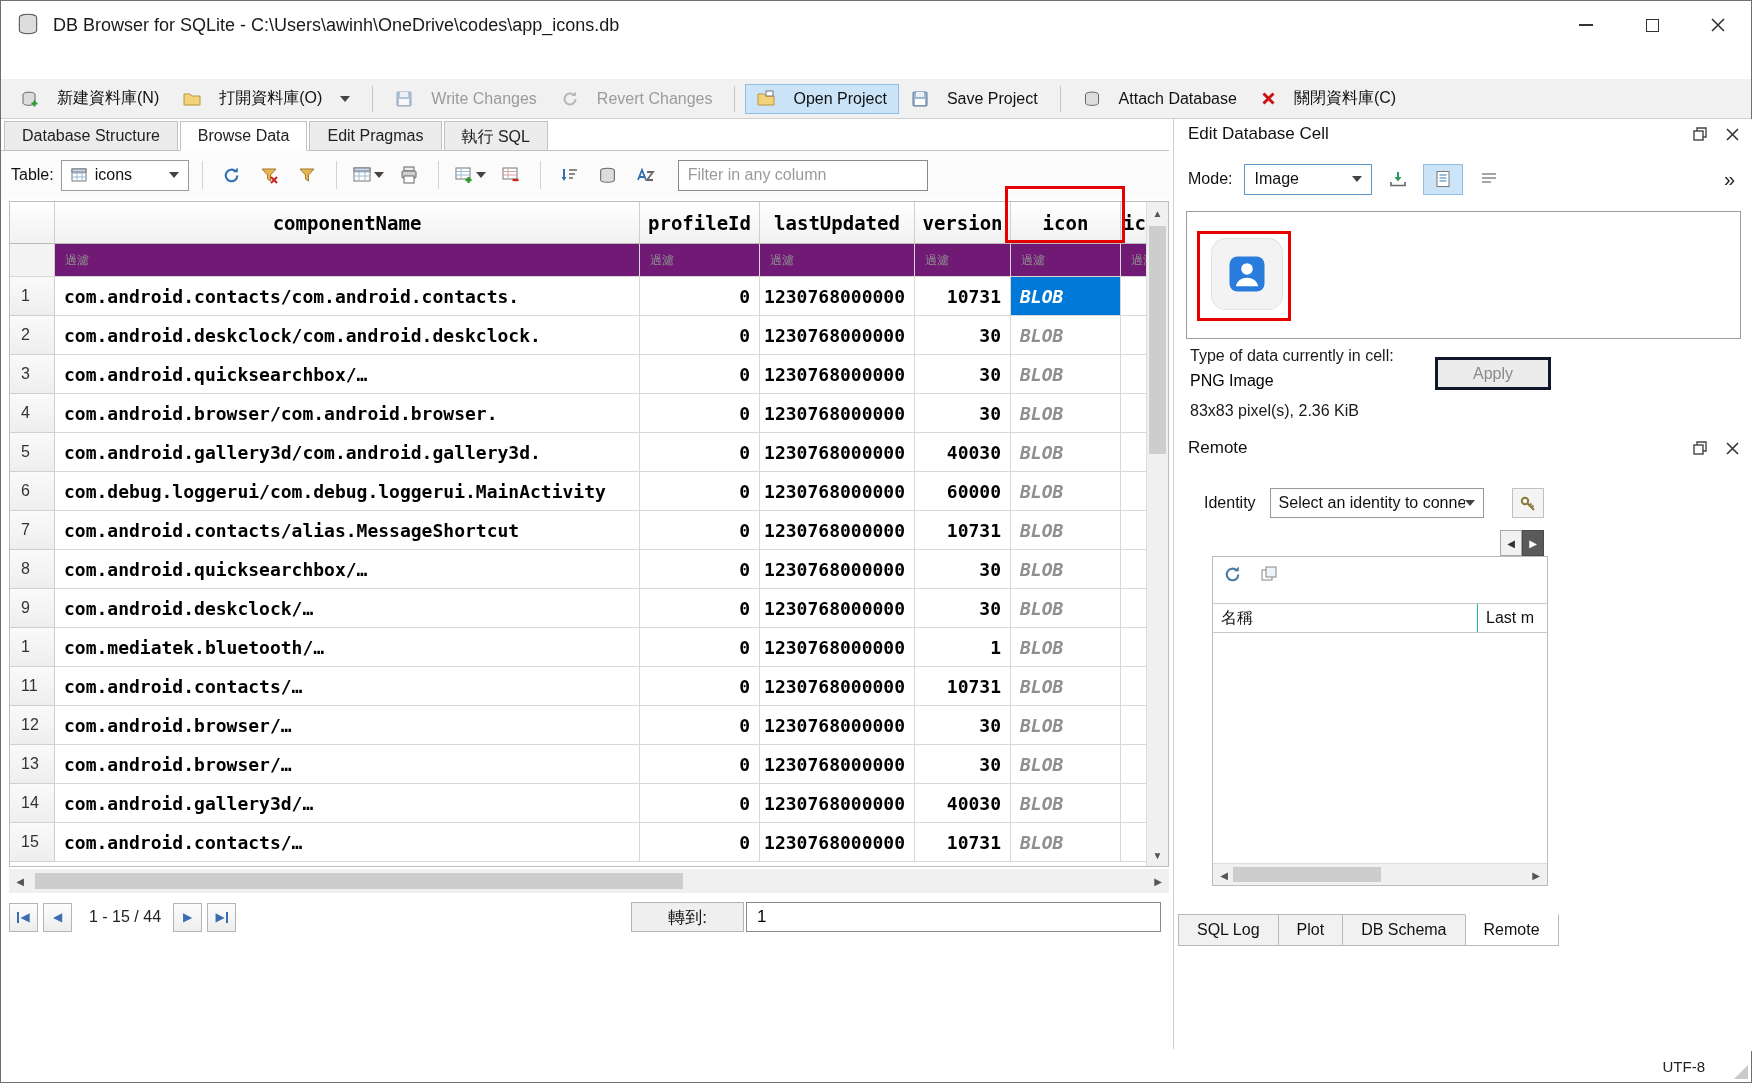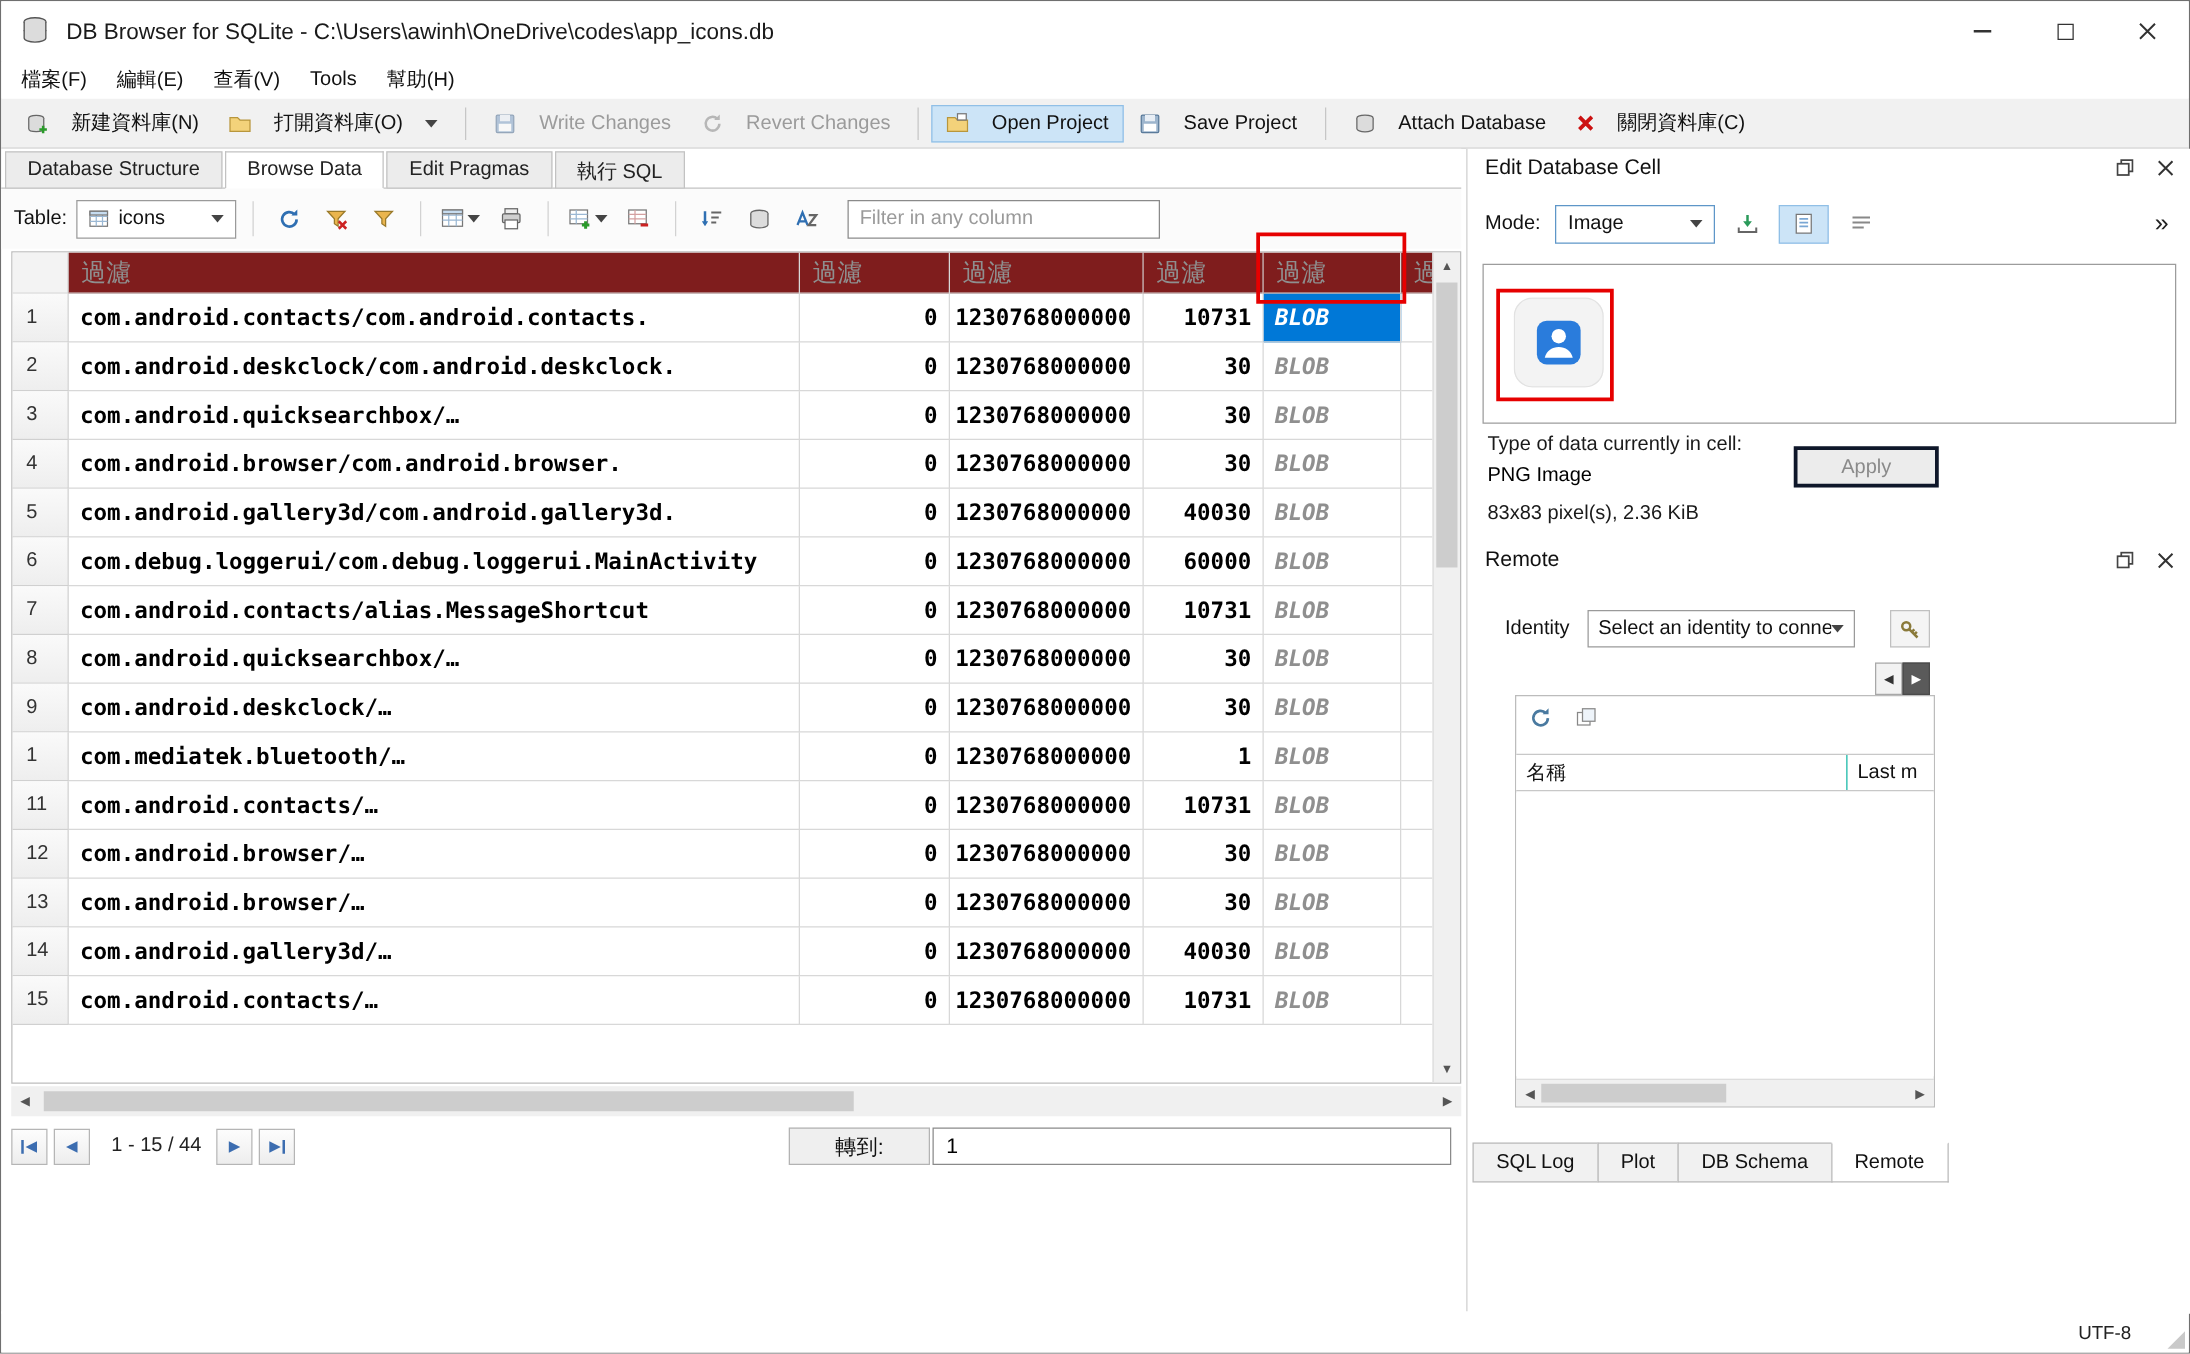--- a/index.html
+++ b/index.html
@@ -45,21 +45,21 @@
   .filter-input::placeholder { color:#9a9a9a; }
 
   
   .grid { position:absolute; top:82px; left:8px; width:1160px; height:666px; border:1px solid #bdbdbd; background:#fff; display:flex; overflow:hidden; }
   .grid-inner { width:1137px; overflow:hidden; }
   .grid-hrow, .grid-row { display:flex; }
   .cell { border-right:1px solid #d8d8d8; border-bottom:1px solid #d8d8d8; overflow:hidden; white-space:nowrap; flex:0 0 auto; }
   .cell.h { height:42px; background:linear-gradient(#ffffff,#f1f1f1); font-family:"DejaVu Sans Mono",monospace; font-weight:bold; font-size:19px; display:flex; align-items:center; justify-content:center; border-right:1px solid #cfcfcf; border-bottom:1px solid #b9b9b9; color:#000; }
   .cell.corner { width:45px; height:42px; background:linear-gradient(#ffffff,#f1f1f1); border-right:1px solid #cfcfcf; border-bottom:1px solid #b9b9b9; }
   .cell.fcorner { width:45px; height:33px; background:#f3f3f3; border-right:1px solid #cfcfcf; }
-  .cell.f { height:33px; color:#8f8f8f; font-size:20px; display:flex; align-items:center; padding:0 10px; background:#7f1d1d;text-align:right; }
+  .cell.f { height:33px; color:#8f8f8f; font-size:12px; display:flex; align-items:center; padding:0 10px; background:#701a75;text-align:right; }
   .cell.rownum { width:45px; height:39px; background:linear-gradient(#fafafa,#eeeeee); font-size:16px; color:#333; display:flex; align-items:center; padding-left:11px; border-right:1px solid #cfcfcf; border-bottom:1px solid #d0d0d0; }
   .cell.d { height:39px; font-family:"DejaVu Sans Mono",monospace; font-weight:bold; font-size:18px; display:flex; align-items:center; padding:0 9px; color:#000; }
   .cell.d.right { justify-content:flex-end; }
   .cell.d.blob { font-style:italic; color:#8f8f8f; }
   .cell.d.selected { background:#0078d7; color:#fff; }
 
   .vscroll { width:22px; background:#f0f0f0; border-left:1px solid #dcdcdc; position:relative; flex:0 0 auto; }
   .vs-arrow { position:absolute; left:0; width:100%; height:22px; display:flex; align-items:center; justify-content:center; font-size:10px; color:#555; }
   .vs-arrow.up { top:0; } .vs-arrow.down { bottom:0; }
   .vs-thumb { position:absolute; left:2px; right:2px; top:24px; height:228px; background:#cdcdcd; }
@@ -154,27 +154,20 @@
           <span class="glyph-max"></span>
         </div>
       <div class="win-btn">
         <svg width="14" height="14">
             <path d="M1 1l12 12M13 1L1 13" stroke="#333" stroke-width="1.6"></path>
           </svg>
       </div>
     </div>
   </div>
 
-  <div class="menubar">
-      <div class="menu-item">檔案(F)</div>
-      <div class="menu-item">編輯(E)</div>
-      <div class="menu-item">查看(V)</div>
-      <div class="menu-item">Tools</div>
-      <div class="menu-item">幫助(H)</div>
-    </div>
 
   <div class="toolbar">
     <div class="tbtn">
       <svg width="18" height="18" viewBox="0 0 18 18">
           <ellipse cx="8" cy="4.5" rx="6" ry="2.3" fill="#dcdcdc" stroke="#666"></ellipse>
           <path d="M2 4.5v8.5c0 1.3 2.7 2.3 6 2.3s6-1 6-2.3V4.5" fill="#dcdcdc" stroke="#666"></path>
           <path d="M13.5 10.5v6M10.5 13.5h6" stroke="#2a9a2a" stroke-width="2"></path>
         </svg>
       <span>新建資料庫(N)</span>
     </div>
@@ -321,20 +314,29 @@
         <svg width="19" height="19">
             <path d="M2 14L6 4l4 10M3.5 11h5" stroke="#2f6fb2" stroke-width="1.8" fill="none"></path>
             <path d="M11 6h6l-6 8h6" stroke="#666" stroke-width="1.8" fill="none"></path>
           </svg>
       </div>
       <input class="filter-input" placeholder="Filter in any column" style="">
     </div>
 
     <div class="grid">
       <div class="grid-inner">
+        <div class="grid-hrow">
+            <div class="cell corner"></div>
+            <div class="cell h" style="width: 585px;">componentName</div>
+            <div class="cell h" style="width: 120px;">profileId</div>
+            <div class="cell h" style="width: 155px;">lastUpdated</div>
+            <div class="cell h" style="width: 96px;">version</div>
+            <div class="cell h" style="width: 110px;">icon</div>
+            <div class="cell h" style="width: 28px;">ic</div>
+          </div>
         <div class="grid-hrow">
             <div class="cell fcorner"></div>
             <div class="cell f" style="width: 585px;">過濾</div>
             <div class="cell f" style="width: 120px;">過濾</div>
             <div class="cell f" style="width: 155px;">過濾</div>
             <div class="cell f" style="width: 96px;">過濾</div>
             <div class="cell f" style="width: 110px;">過濾</div>
             <div class="cell f" style="width: 28px;">過濾</div>
           </div>
         <div>

